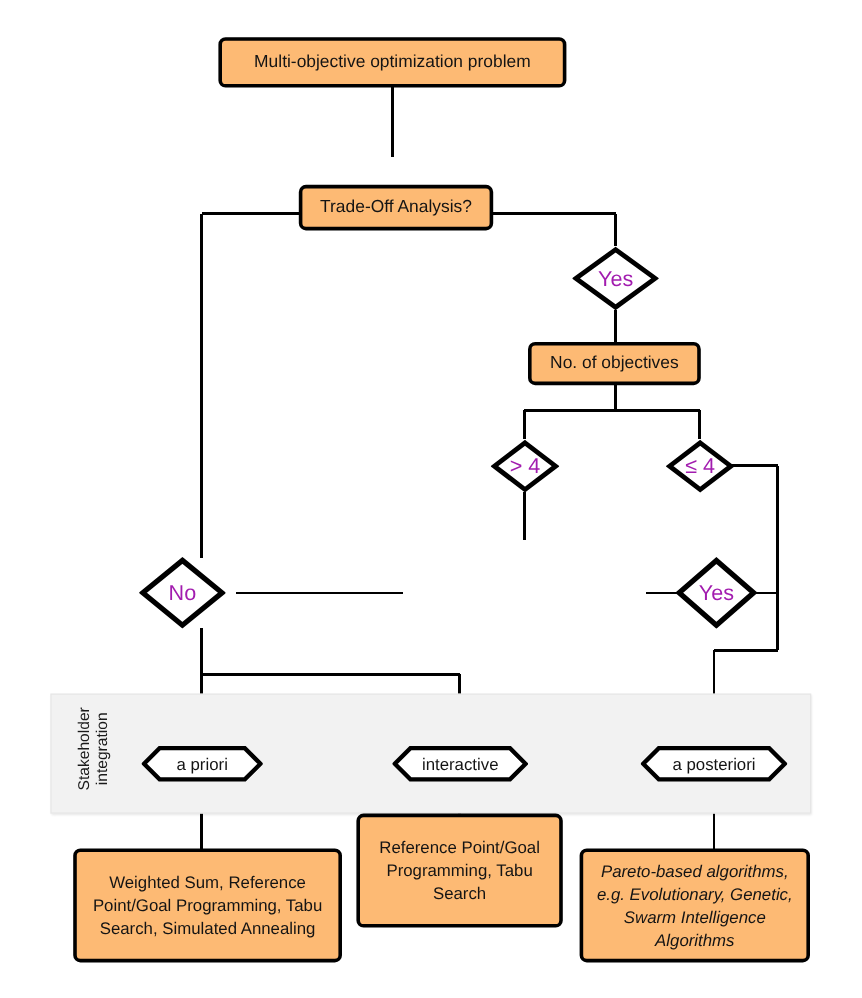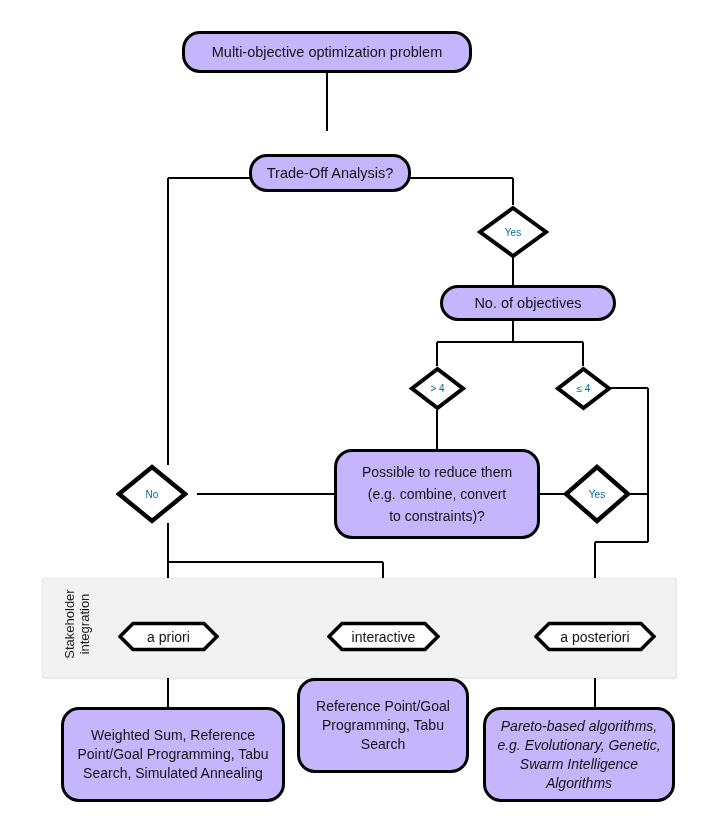--- a/index.html
+++ b/index.html
@@ -35,23 +35,23 @@
     white-space: nowrap;
     font-size: 13px;
     color: #1a1a1a;
     line-height: 15px;
     text-align: center;
   }
 
   
   .node-box {
     position: absolute;
-    background: #c4b5fd;
+    background: #fdba74;
     border: 3.4px solid #000000;
-    border-radius: 18px;
+    border-radius: 6px;
     display: flex;
     align-items: center;
     justify-content: center;
     text-align: center;
     color: #141414;
     font-size: 14.5px;
     line-height: 19px;
     padding: 2px 8px;
     z-index: 3;
   }
@@ -61,22 +61,22 @@
   .diamond-wrap {
     position: absolute;
     z-index: 3;
   }
   .diamond-wrap svg { display: block; }
   .diamond-wrap .dlabel {
     position: absolute;
     left: 0; top: 0;
     width: 100%; height: 100%;
     display: flex; align-items: center; justify-content: center;
-    font-size: 10px;
-    color: #0369a1;
+    font-size: 18px;
+    color: #a21caf;
   }
 
   
   .hex-wrap {
     position: absolute;
     z-index: 4;
     margin-top: 21px;
   }
   .hex-wrap svg { display: block; }
   .hex-wrap .hlabel {
@@ -148,29 +148,24 @@
   </div>
 
   <div class="node-box" style="left:182px; top:31px; width:290px; height:42px;">
     <span>Multi-objective optimization problem</span>
   </div>
 
   <div class="node-box" style="left:249px; top:130px; width:162px; height:38px;margin-top:24px;">
     <span>Trade-Off Analysis?</span>
   </div>
 
-  <div class="node-box" style="left:440px; top:285px; width:176px; height:36px;">
+  <div class="node-box" style="left:440px; top:285px; width:144px; height:36px;">
     <span>No. of objectives</span>
   </div>
 
-  <div class="node-box small" style="left:334px; top:449px; width:206px; height:90px; flex-direction:column; line-height:22px;">
-    <span>Possible to reduce them</span>
-    <span>(e.g. combine, convert</span>
-    <span>to constraints)?</span>
-  </div>
 
   <div class="diamond-wrap" style="left:477px; top:205px; width:72px; height:54px;">
     <svg width="72" height="54" viewBox="0 0 72 54" xmlns="http://www.w3.org/2000/svg">
       <polygon points="36,3 69,27 36,51 3,27" fill="#ffffff" stroke="#000000" stroke-width="4"></polygon>
     </svg>
     <div class="dlabel">Yes</div>
   </div>
 
   <div class="diamond-wrap" style="left:409px; top:366px; width:57px; height:45px;">
     <svg width="57" height="45" viewBox="0 0 57 45" xmlns="http://www.w3.org/2000/svg">

